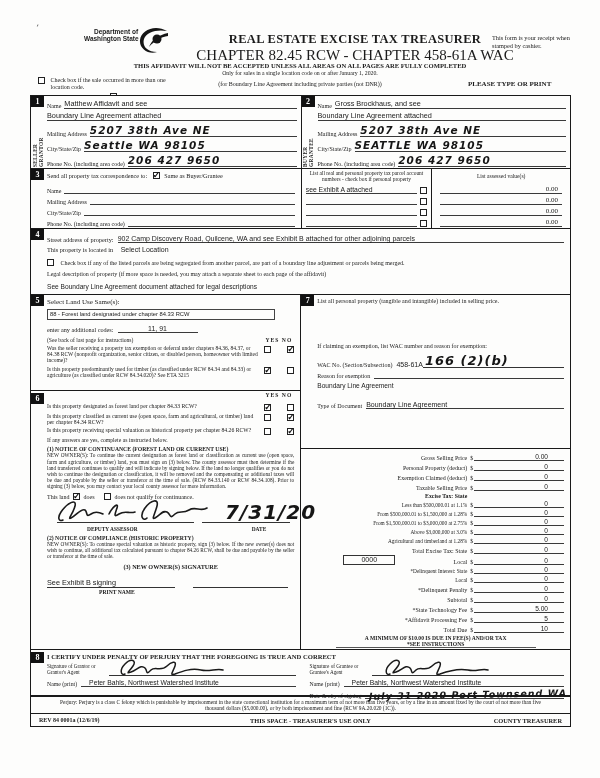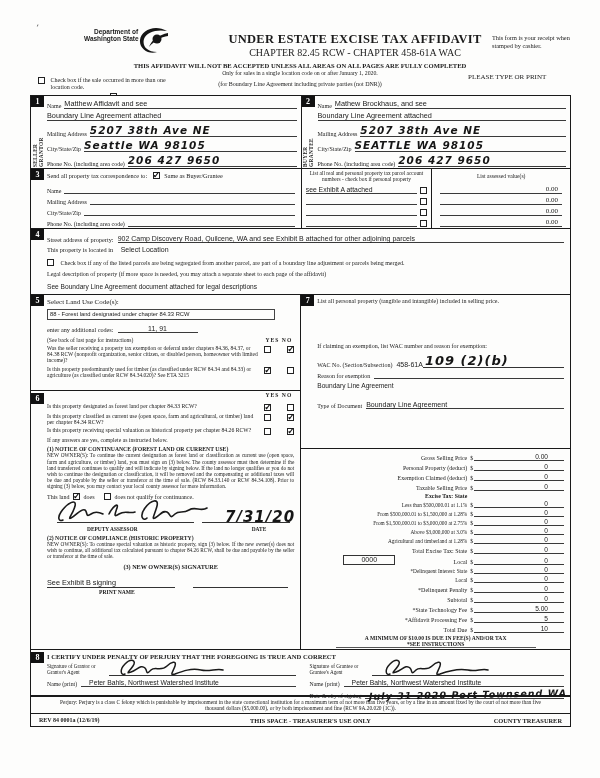--- a/index.html
+++ b/index.html
@@ -8,28 +8,28 @@
 
   
   .hdr { position:absolute; left:0; top:22px; width:600px; height:73px; }
   .logo { position:absolute; left:72px; top:6px; width:110px; }
   .logo .l1 { font-family:"Liberation Sans",sans-serif; font-size:6.5px; font-weight:bold; margin-left:22px;}
   .logo .l2 { font-family:"Liberation Sans",sans-serif; font-size:16px; font-weight:bold; letter-spacing:-0.5px;}
   .logo .l3 { font-family:"Liberation Sans",sans-serif; font-size:6.5px; font-weight:bold; margin-left:12px;}
   .logo svg { position:absolute; left:66px; top:-2px; }
   .titleblk { position:absolute; left:180px; top:10px; width:350px; text-align:center; }
   .titleblk .t1 { font-size:12.5px; font-weight:bold; letter-spacing:0.3px; }
-  .titleblk .t2 { font-size:10px;text-align:center; }
+  .titleblk .t2 { font-size:15px;text-align:center; }
   .receipt { position:absolute; left:492px; top:12px; width:82px; font-size:6.3px; line-height:7.5px; }
   .warn { position:absolute; left:0; top:40px; width:600px; text-align:center; font-size:6.6px; font-weight:bold; }
   .only { position:absolute; left:0; top:48px; width:600px; text-align:center; font-size:5.8px; }
   .chkrow1 { position:absolute; left:38px; top:55px; width:540px; font-size:6px; }
   .chkrow1 .lbl2line { display:inline-block; vertical-align:top; width:120px; line-height:7px; }
   .blanote { position:absolute; left:180px; top:59px; width:240px; text-align:center; font-size:6px; }
-  .typeprint { position:absolute; left:468px; top:51px; font-size:7px; font-weight:normal; }
+  .typeprint { position:absolute; left:468px; top:58px; font-size:7px; font-weight:bold; }
   .chkrow2 { position:absolute; left:110px; top:71px; width:470px; font-size:6px; font-weight:bold; }
   .penmark { position:absolute; left:36px; top:0px; color:#555; font-size:10px; transform:rotate(15deg); }
 
   
   .form { position:absolute; left:30px; top:95px; width:541px; border:1.5px solid #1a1a1a; background:#fdfdfc; }
   .row { position:relative; }
   .num { position:absolute; left:0; top:0; width:13px; height:11px; background:#111; color:#fff;
          font-size:8px; font-weight:bold; text-align:center; line-height:11px; font-family:"Liberation Serif",serif; }
   .cb { width:7px; height:7px; border:1px solid #222; display:inline-block; position:relative; vertical-align:-1px; background:#fff; }
   .cb.on::after { content:"✓"; position:absolute; left:-1px; top:-3px; font-size:9px; font-weight:bold; color:#111; }
@@ -91,21 +91,21 @@
   .qcbs { width:30px; display:flex; justify-content:space-between; padding-top:1px; }
 
   
   .s6 { position:relative; padding:1px 6px 0 16px; height:258px; }
   .s6 .r1 { display:flex; justify-content:space-between; height:11px; font-size:7px; }
   .noticetitle { font-size:5.7px; font-weight:bold; margin-top:3px; }
   .noticebody { font-size:5.3px; line-height:6.1px; text-align:justify; }
   .landrow { font-size:6px; margin-top:4px; }
   .sigzone { position:relative; height:32px; }
   .sigzone svg { position:absolute; left:8px; top:-4px; }
-  .sigdate { position:absolute; left:178px; top:8px; font-size:15px; }
+  .sigdate { position:absolute; left:178px; top:0px; font-size:20px; }
   .sigline1 { position:absolute; left:10px; right:100px; bottom:9px; border-bottom:0.9px solid #333; }
   .sigline2 { position:absolute; right:4px; width:88px; bottom:9px; border-bottom:0.9px solid #333; }
   .siglab1 { position:absolute; left:40px; bottom:0; font-size:5.4px; font-weight:bold; }
   .siglab2 { position:absolute; right:28px; bottom:0; font-size:5.4px; font-weight:bold; }
   .n3title { text-align:center; font-size:6.2px; font-weight:bold; margin-top:4px; }
   .exbrow { display:flex; align-items:flex-end; margin-top:8px; }
   .exb { width:128px; border-bottom:0.9px solid #333; font-size:7.3px; }
   .exb2 { width:95px; border-bottom:0.9px solid #333; margin-left:18px; height:9px; }
   .printname { font-size:5.6px; font-weight:bold; margin-left:52px; margin-top:1px; }
 
@@ -179,21 +179,21 @@
     <div class="logo">
       <div class="l1">Department of</div>
       <div class="l3">Washington State</div>
       <svg width="32" height="30" viewBox="0 0 32 30">
         <path d="M29,5 C17,-2 3,4 2,14 C1,23 11,29 19,26 C9,26 4,20 6,13 C8,6 19,3 29,5 Z" fill="#151515"></path>
         <path d="M30,7 C21,9 14,13 11,21 C16,15 23,11 30,10 Z" fill="#151515"></path>
         <circle cx="19" cy="13" r="4.5" fill="#151515"></circle>
       </svg>
     </div>
     <div class="titleblk">
-      <div class="t1">UNDER ESTATE EXCISE TAX AFFIDAVIT</div>
+      <div class="t1">REAL ESTATE EXCISE TAX TREASURER</div>
       <div class="t2">CHAPTER 82.45 RCW - CHAPTER 458-61A WAC</div>
     </div>
     <div class="receipt">This form is your receipt when stamped by cashier.</div>
     <div class="warn">THIS AFFIDAVIT WILL NOT BE ACCEPTED UNLESS ALL AREAS ON ALL PAGES ARE FULLY COMPLETED</div>
     <div class="only">Only for sales in a single location code on or after January 1, 2020.</div>
     <div class="chkrow1">
       <span class="cb"></span>
       <span class="lbl2line" style="margin-left:4px;">Check box if the sale occurred in more than one location code.</span>
     </div>
     <div class="blanote">(for Boundary Line Agreement including private parties (not DNR))</div>
@@ -237,21 +237,21 @@
         </div>
       </div>
       <div class="half right">
         <div class="num">2</div>
         <div class="vstrip">
           <span class="vword">BUYER</span>
           <span class="vword">GRANTEE</span>
         </div>
         <div class="frow12" style="height:12px;">
           <span class="lab">Name</span>
-          <span class="nmval typed">Mathew Brockhaus, and see</span>
+          <span class="nmval typed">Gross Brockhaus, and see</span>
         </div>
         <div class="frow12" style="height:12px;">
           <span class="nmval typed" style="margin-left:0;">Boundary Line Agreement attached</span>
         </div>
         <div class="frow12" style="height:16px;">
           <span class="lab">Mailing Address</span>
           <span class="hval hand">5207 38th Ave NE</span>
         </div>
         <div class="frow12" style="height:15px;">
           <span class="lab">City/State/Zip</span>
@@ -347,21 +347,21 @@
       </div>
       <div class="r4">Legal description of property (if more space is needed, you may attach a separate sheet to each page of the affidavit)</div>
       <div class="r5 typed">See Boundary Line Agreement document attached for legal descriptions</div>
     </div>
 
     <div class="mid row">
       <div class="midl">
 
         <div class="s5">
           <div class="num">5</div>
-          <div class="r1">Select Land Use Code(s):</div>
+          <div class="r1">Select Land Use Same(s):</div>
           <div class="codebox typed">88 - Forest land designated under chapter 84.33 RCW</div>
           <div class="r3">
             <span>enter any additional codes:</span>
             <span class="ul typed">11, 91</span>
           </div>
           <div class="r4">
             <span>(See back of last page for instructions)</span>
             <span class="yesno">YES  NO</span>
           </div>
           <div class="qrow">
@@ -443,21 +443,21 @@
 
         <div class="s7">
           <div class="num">7</div>
           <div class="r1">List all personal property (tangible and intangible) included in selling price.</div>
           <div class="s7gap"></div>
           <div class="exnote">If claiming an exemption, list WAC number and reason for exemption:</div>
           <div class="wacrow">
             <span class="waclab">WAC No. (Section/Subsection)</span>
             <span class="wacprint">458-61A</span>
             <span class="wacline">
-              <span class="wachand hand">109 (2)(b)</span>
+              <span class="wachand hand">166 (2)(b)</span>
             </span>
           </div>
           <div class="reasonrow">
             <span>Reason for exemption</span>
             <span class="ul"></span>
           </div>
           <div class="blaline typed">Boundary Line Agreement</div>
           <div class="typerow">
             <span>Type of Document</span>
             <span class="ul typed">Boundary Line Agreement</span>

